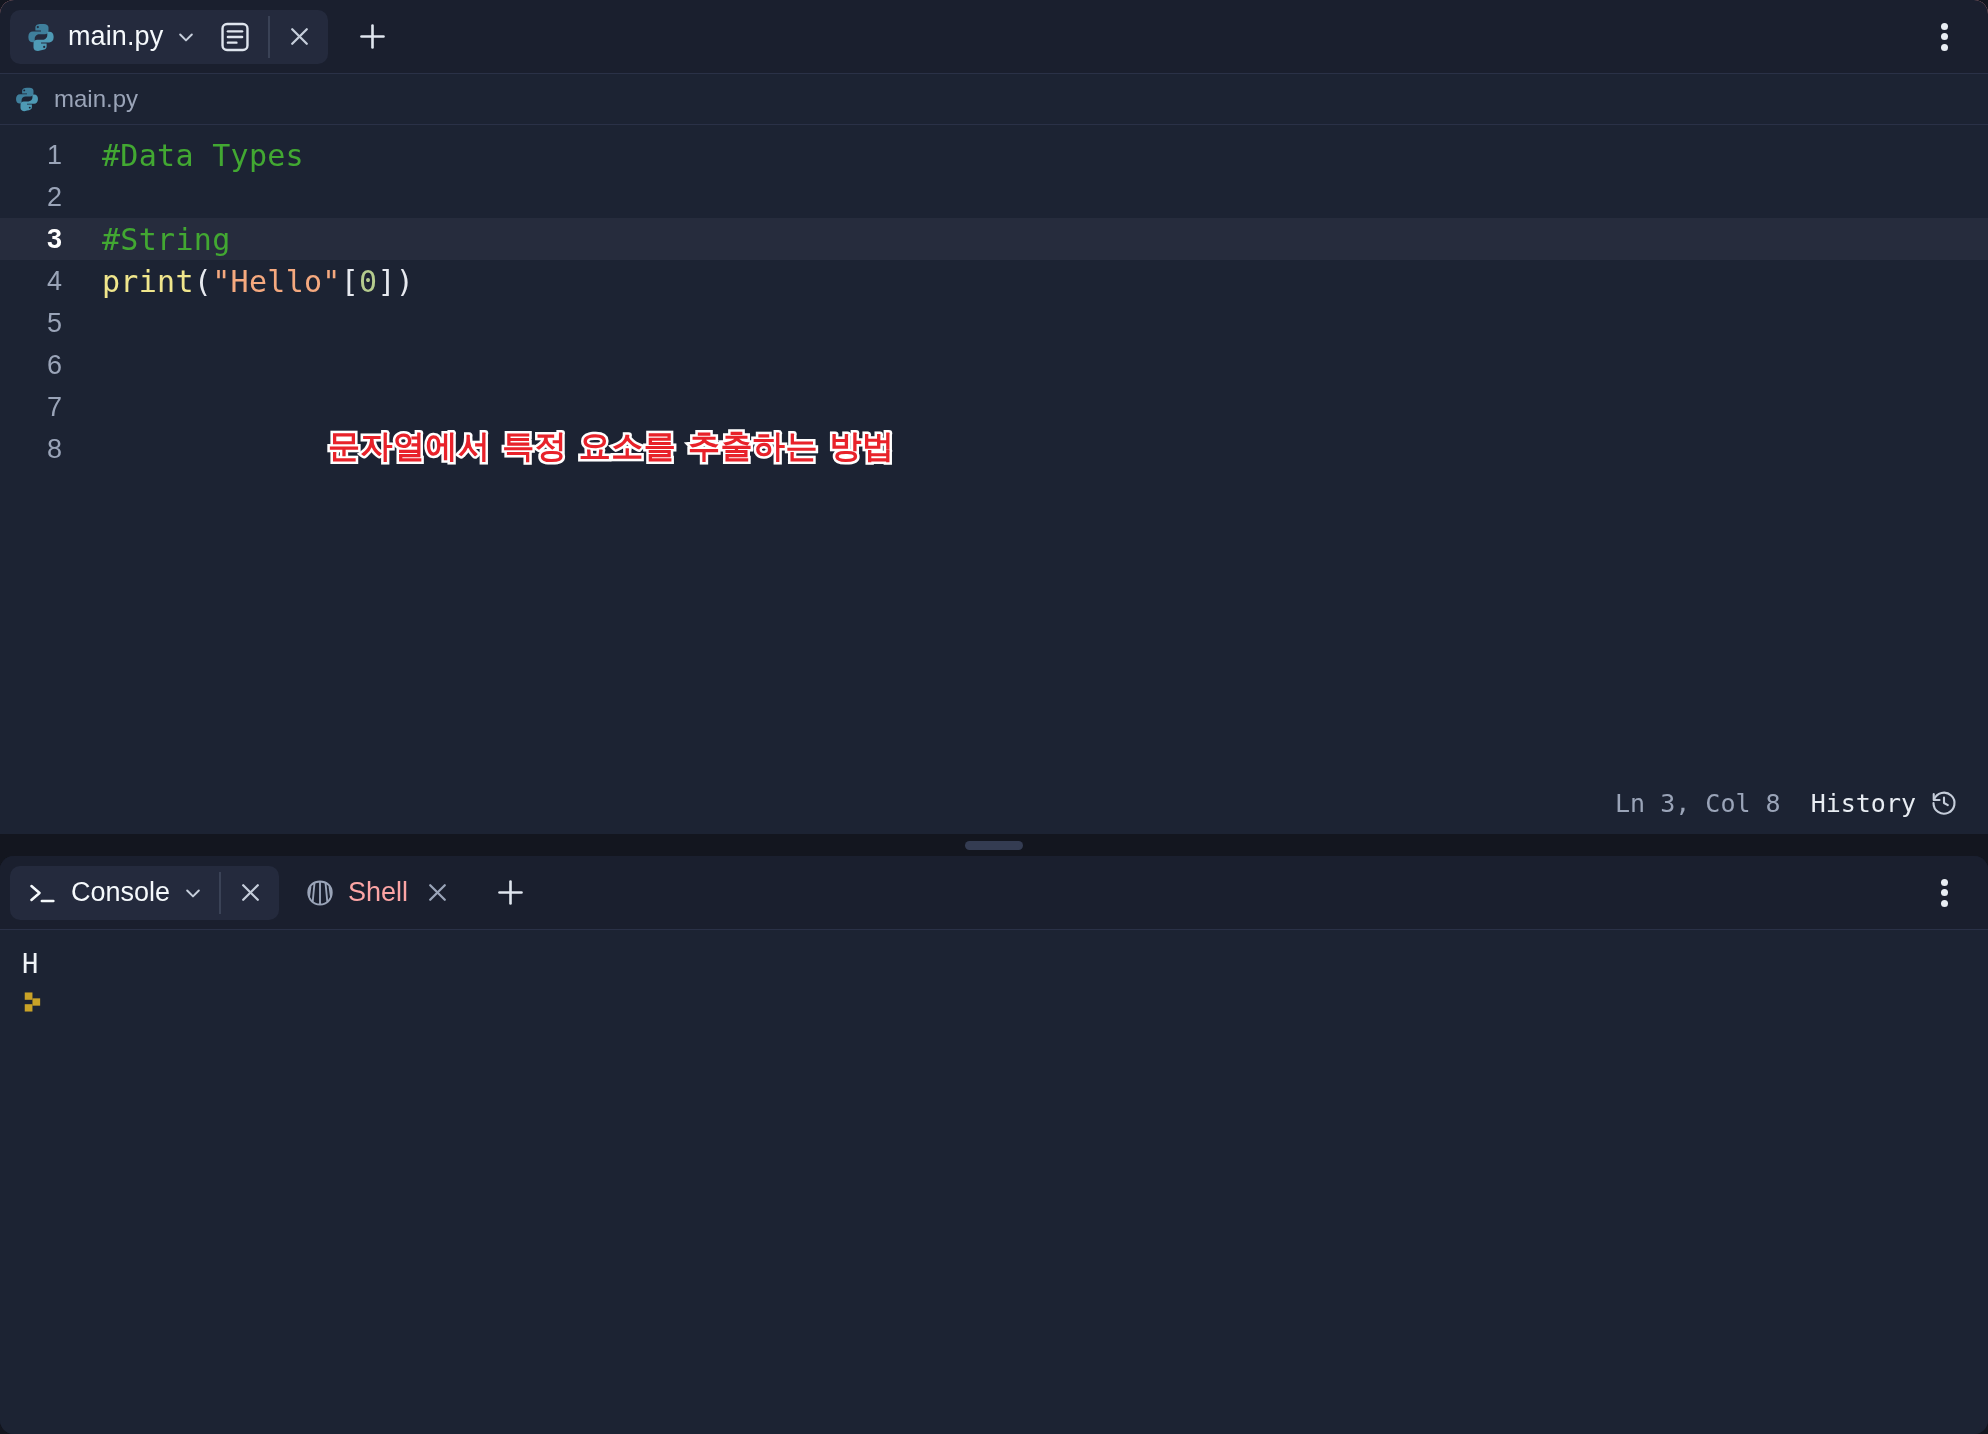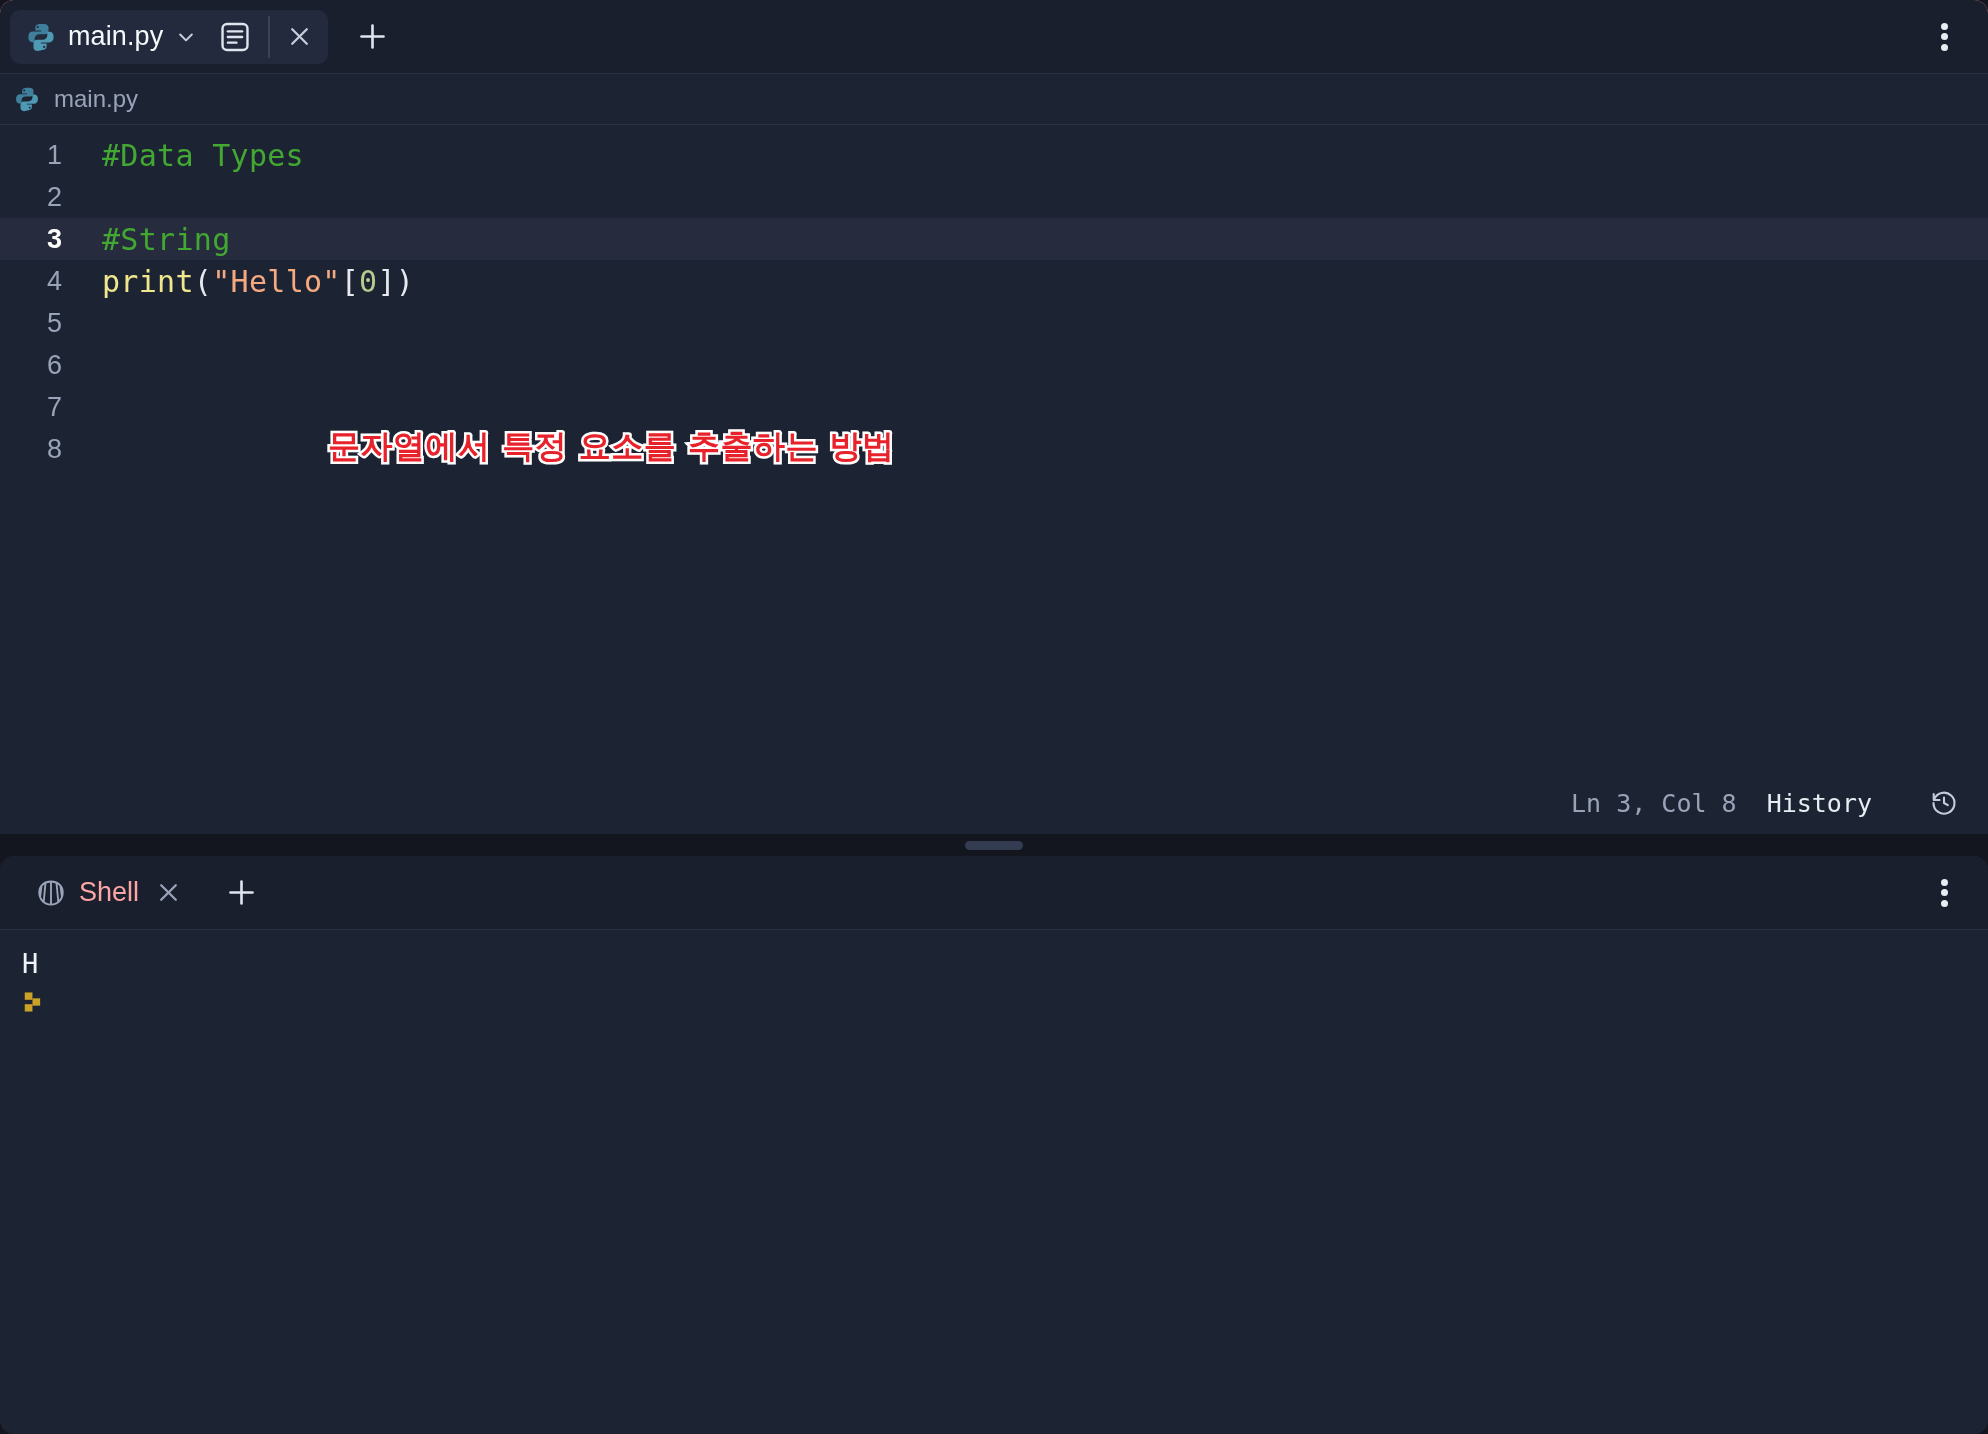--- a/index.html
+++ b/index.html
@@ -104,21 +104,21 @@
 
   
   #status-bar{
     position:absolute; left:0; bottom:0; width:100%; height:62px;
     background:#1c2333;
     display:flex; align-items:center; justify-content:flex-end;
     padding-right:30px;
     text-align:right;
   }
   #status-pos{ color:#9aa4b8; font-size:25px; margin-right:30px; }
-  #history-btn{ display:flex; align-items:center;gap:44px; }
+  #history-btn{ display:flex; align-items:center; }
   #history-label{ color:#e8edf3; font-size:25px; margin-right:14px; }
   #history-btn svg{ width:28px; height:28px; }
 
   
   #splitter{
     position:absolute; left:0; top:834px; width:1988px; height:22px;
     background:#13161f;
     display:flex; align-items:center; justify-content:center;
   }
   #splitter-handle{
@@ -279,20 +279,37 @@
 </div>
 
 <div id="splitter">
   <div id="splitter-handle"></div>
 </div>
 
 <div id="console-pane">
 
   <div id="console-tabstrip">
 
+    <div id="console-tab">
+      <svg class="term-icon" viewBox="0 0 26 20" fill="none" stroke="#f5f9fc" stroke-width="2.2" stroke-linecap="round" stroke-linejoin="round">
+        <polyline points="3 4 10 10 3 16"></polyline>
+        <line x1="12" y1="17" x2="22" y2="17"></line>
+      </svg>
+      <span id="console-tab-label">Console</span>
+      <svg class="chev" viewBox="0 0 24 24" fill="none" stroke="#c5cdda" stroke-width="2.4" stroke-linecap="round" stroke-linejoin="round">
+        <polyline points="5 9 12 16 19 9"></polyline>
+      </svg>
+      <div class="tab-sep"></div>
+      <div class="tab-close">
+        <svg viewBox="0 0 24 24" fill="none" stroke="#c5cdda" stroke-width="2.2" stroke-linecap="round">
+          <line x1="5" y1="5" x2="19" y2="19"></line>
+            <line x1="19" y1="5" x2="5" y2="19"></line>
+        </svg>
+      </div>
+    </div>
 
     <div id="shell-tab">
       <svg class="shell-icon" viewBox="0 0 24 24" fill="none" stroke="#9aa4b8" stroke-width="1.5" stroke-linejoin="round">
         <path d="M12 21.2C6.2 21.2 2.6 16.6 2.6 11.6 2.6 6.3 6.8 2.8 12 2.8s9.4 3.5 9.4 8.8c0 5-3.6 9.6-9.4 9.6z"></path>
         <path d="M12 2.8v18.4M7.6 3.9 6.1 19.6M16.4 3.9 17.9 19.6M4.4 6.6 3.2 15.4M19.6 6.6 20.8 15.4"></path>
       </svg>
       <span id="shell-tab-label">Shell</span>
       <div class="tab-close">
         <svg viewBox="0 0 24 24" fill="none" stroke="#9aa4b8" stroke-width="2.2" stroke-linecap="round">
           <line x1="5" y1="5" x2="19" y2="19"></line>

